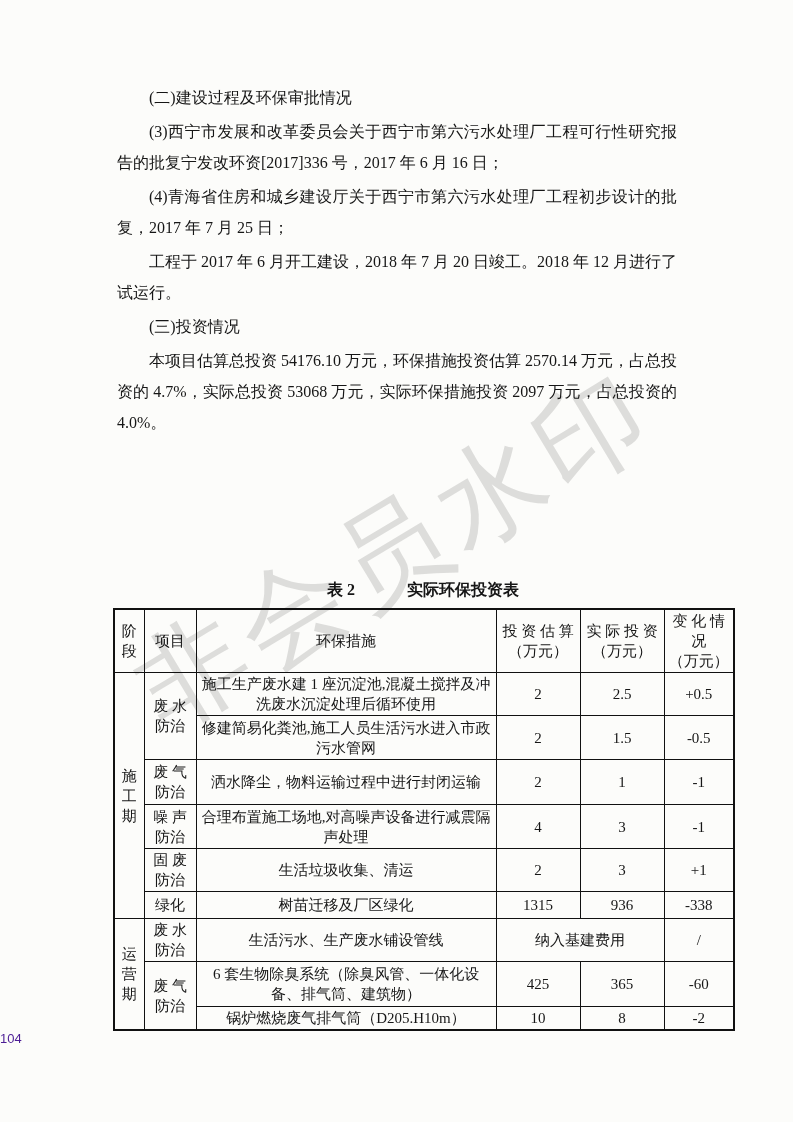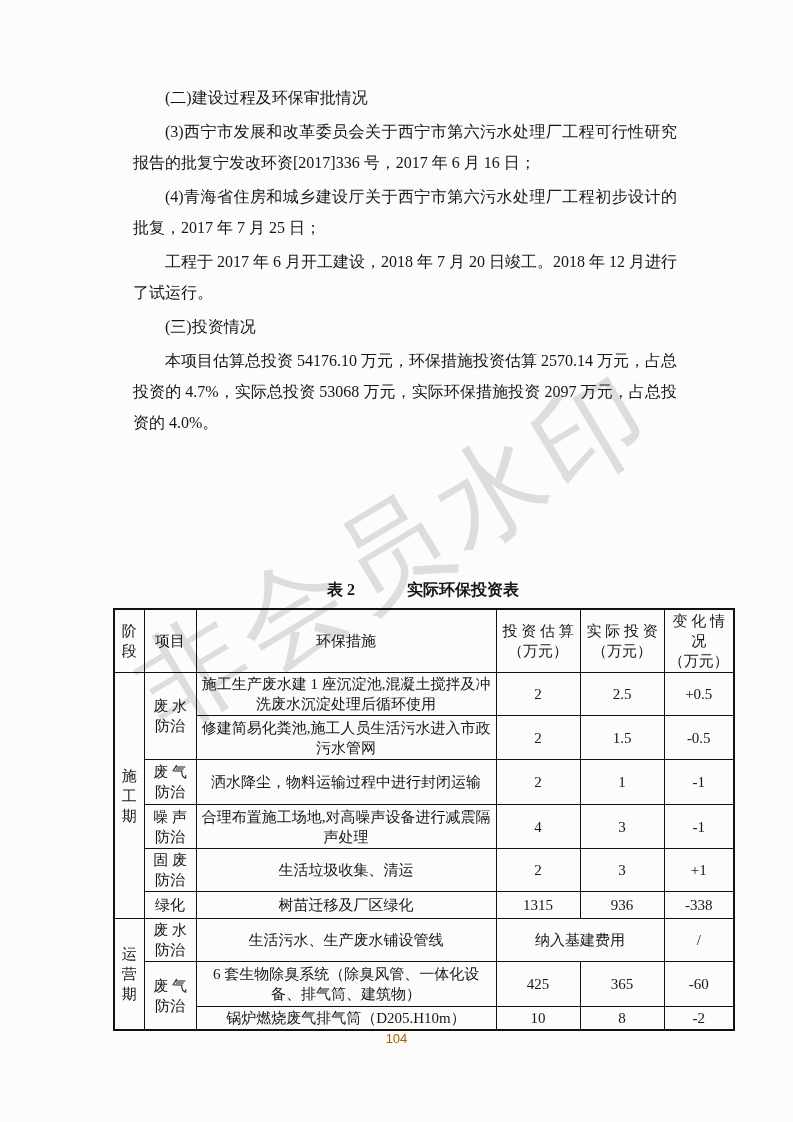--- a/index.html
+++ b/index.html
@@ -33,21 +33,21 @@
     z-index: 0;
   }
   .content {
     position: absolute;
     left: 117px;
     top: 82px;
     width: 560px;
     z-index: 1;
   }
   .content p {
-    margin: 0 0 3px 16px;
+    margin: 0 0 3px 0;
     font-size: 16px;
     line-height: 31px;
     text-indent: 2em;
     text-align: justify;
   }
   .table-block {
     position: absolute;
     left: 113px;
     top: 580px;
     width: 620px;
@@ -99,24 +99,24 @@
   }
   td.slash {
     text-align: left;
     padding-left: 15px;
   }
   .footer {
     position: absolute;
     top: 1031px;
     left: 0;
     width: 100%;
-    text-align: center;
+    text-align: left;
     font-size: 13px;
     font-family: "Liberation Sans", "DejaVu Sans", sans-serif;
-    color: #a16207;
+    color: #4c1d95;
     z-index: 1;
   }
 </style>
 </head>
 <body>
 
 <div class="page">
 
   <div class="watermark">非会员水印</div>
 

